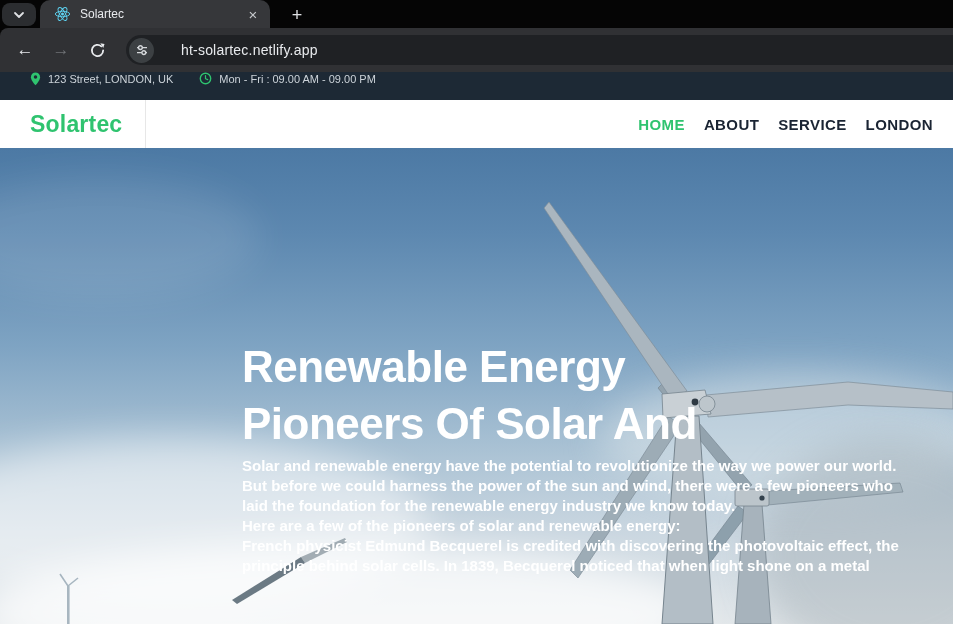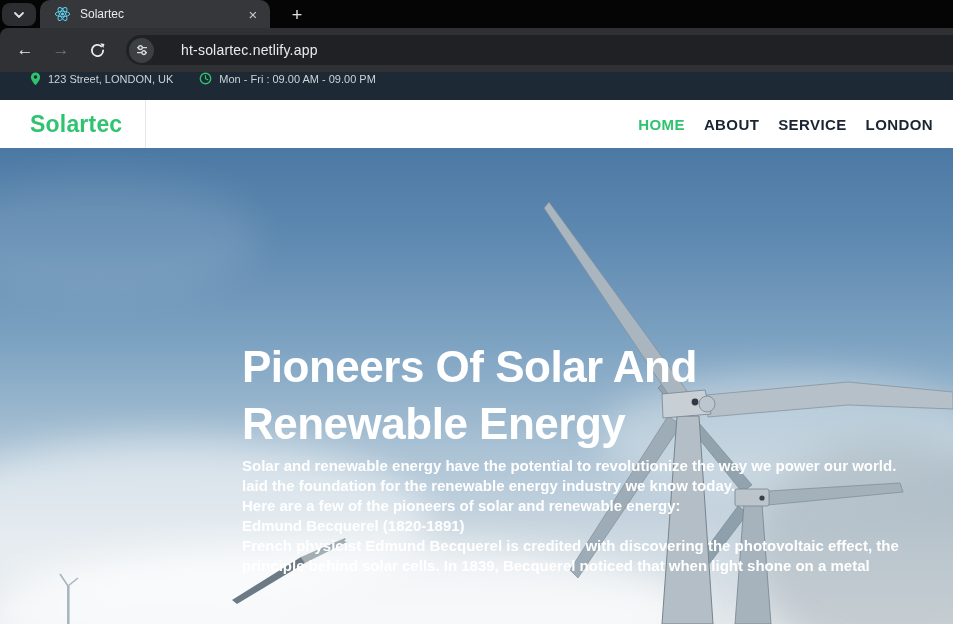--- a/index.html
+++ b/index.html
@@ -213,26 +213,26 @@
         <polygon points="668,268 681,277 578,430 570,422" fill="#9dacb6" stroke="#7f8e99" stroke-width="0.7"></polygon>
         <polygon points="706,247 848,234 953,244 953,261 848,257 708,269" fill="#b6c0c8" stroke="#7f8e99" stroke-width="0.7"></polygon>
         <polygon points="677,268 699,268 713,476 662,476" fill="#b3bec6" stroke="#76848e" stroke-width="1"></polygon>
         <polygon points="662,246 705,242 711,266 663,270" fill="#c9d0d5" stroke="#76848e" stroke-width="0.8"></polygon>
         <circle cx="707" cy="256" r="8" fill="#bdc6cc" stroke="#76848e" stroke-width="0.8"></circle>
         <circle cx="695" cy="254" r="3.4" fill="#2f3a44"></circle>
       </g>
     </svg>
 
     <div class="hero-title">
+        <div>Renewable Energy</div>
         <div>Pioneers Of Solar And</div>
-        <div>Renewable Energy</div>
       </div>
     <div class="hero-copy">
         <div>Solar and renewable energy have the potential to revolutionize the way we power our world.</div>
+        <div>But before we could harness the power of the sun and wind, there were a few pioneers who</div>
         <div>laid the foundation for the renewable energy industry we know today.</div>
         <div>Here are a few of the pioneers of solar and renewable energy:</div>
-        <div>Edmund Becquerel (1820-1891)</div>
         <div>French physicist Edmund Becquerel is credited with discovering the photovoltaic effect, the</div>
         <div>principle behind solar cells. In 1839, Becquerel noticed that when light shone on a metal</div>
       </div>
   </div>
 
 </div>
 
 </body></html>

